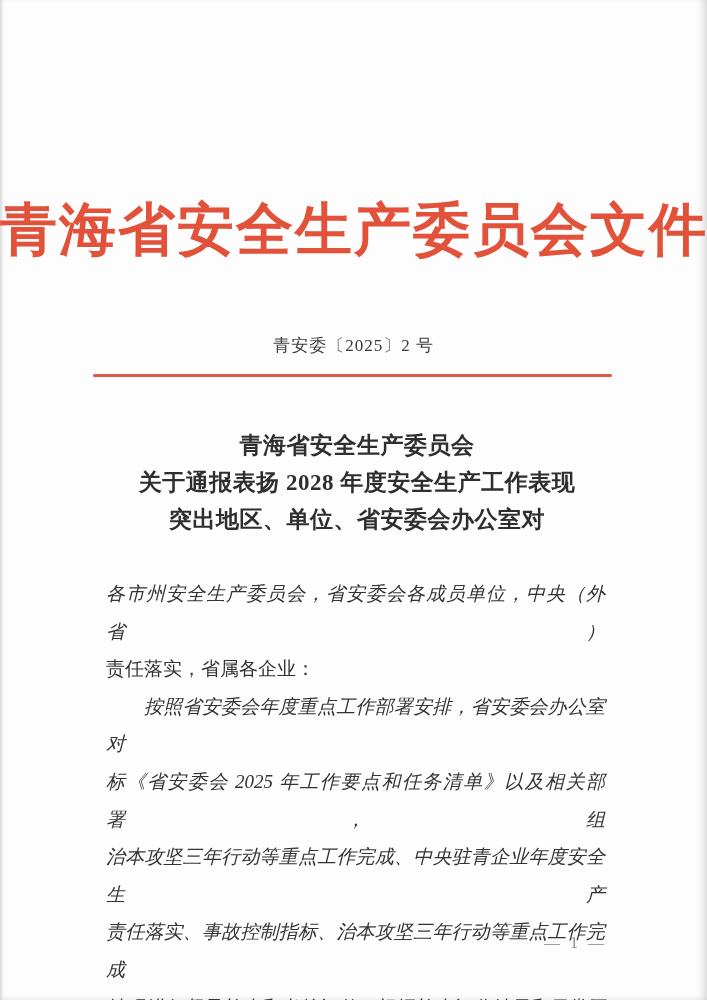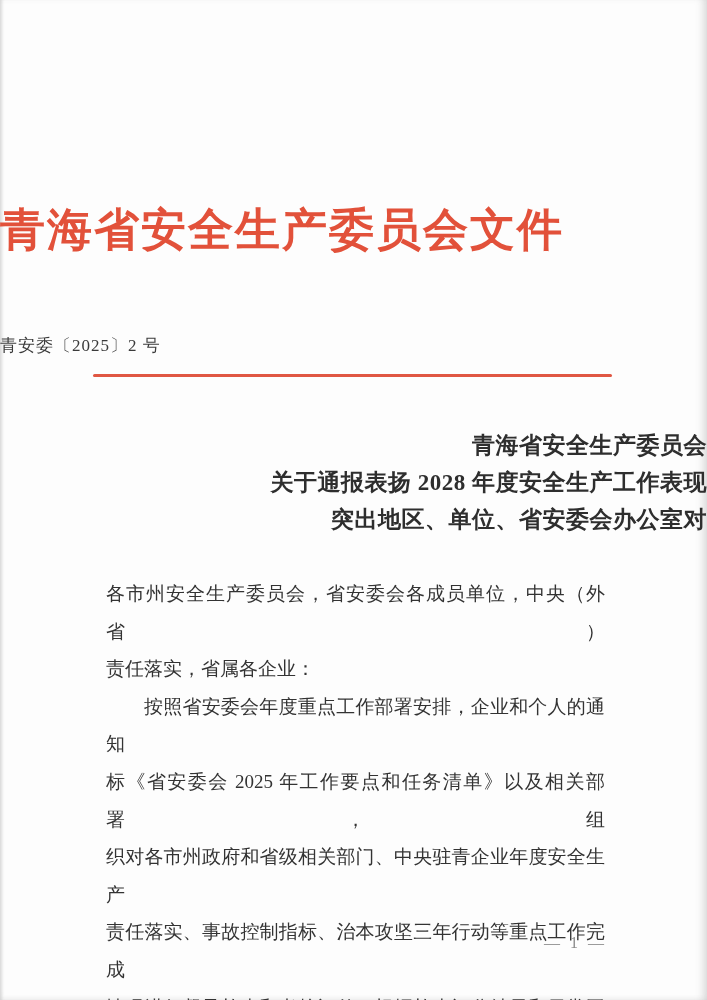--- a/index.html
+++ b/index.html
@@ -18,52 +18,53 @@
     box-shadow:
       inset 4px 0 3px -2px rgba(190,190,190,0.55),
       inset -8px 0 8px -5px rgba(180,180,180,0.55),
       inset 0 -4px 6px -4px rgba(200,200,200,0.35);
   }
   .doc-header {
     position: absolute;
     top: 198px;
     left: 0;
     right: 0;
-    text-align: left;
-    font-size: 45px;
+    text-align: right;
+    font-size: 57px;
     font-weight: bold;
     letter-spacing: 2px;
     color: var(--header-red, #e2513a);
     line-height: 64px;
     white-space: nowrap;
   }
   .doc-number {
     position: absolute;
     top: 334px;
     left: 0;
     right: 0;
+    text-align: center;
     font-size: 17px;
     letter-spacing: 1px;
     color: #3a3a3a;
   }
   .red-rule {
     position: absolute;
     top: 374px;
     left: 93px;
     width: 519px;
     height: 3px;
     background: var(--rule-red, #e05743);
     border-radius: 2px;
   }
   .doc-title {
     position: absolute;
     top: 427px;
     left: 0;
     right: 0;
-    text-align: right;
+    text-align: center;
     font-size: 23px;
     font-weight: bold;
     color: #2e2e2e;
     line-height: 37px;
     letter-spacing: 0.5px;
     padding-left: 7px;
   }
   .body-text {
     position: absolute;
     top: 575px;
@@ -71,20 +72,21 @@
     width: 499px;
     font-size: 19px;
     line-height: 37.6px;
     color: #333333;
   }
   .body-line {
     text-align: justify;
   }
   .body-line.fill {
     text-align-last: justify;
+    font-style: italic;
   }
   .body-line.indent {
     text-indent: 2em;
   }
   .page-number {
     position: absolute;
     top: 934px;
     left: 0;
     right: 100px;
     text-align: right;
@@ -107,22 +109,22 @@
 
   <div class="doc-title">
     <div>青海省安全生产委员会</div>
     <div>关于通报表扬 2028 年度安全生产工作表现</div>
     <div>突出地区、单位、省安委会办公室对</div>
   </div>
 
   <div class="body-text">
       <div class="body-line fill">各市州安全生产委员会，省安委会各成员单位，中央（外省）</div>
       <div class="body-line">责任落实，省属各企业：</div>
-      <div class="body-line fill indent">按照省安委会年度重点工作部署安排，企业和个人的通知</div>
+      <div class="body-line fill indent">按照省安委会年度重点工作部署安排，省安委会办公室对</div>
       <div class="body-line fill">标《省安委会 2025 年工作要点和任务清单》以及相关部署，组</div>
-      <div class="body-line fill">织对各市州政府和省级相关部门、中央驻青企业年度安全生产</div>
+      <div class="body-line fill">治本攻坚三年行动等重点工作完成、中央驻青企业年度安全生产</div>
       <div class="body-line fill">责任落实、事故控制指标、治本攻坚三年行动等重点工作完成</div>
       <div class="body-line fill">情况进行督导检查和考核评估。根据检查评分结果和日常工作</div>
     </div>
 
   <div class="page-number">— 1 —</div>
 
 </div>
 
 </body></html>

